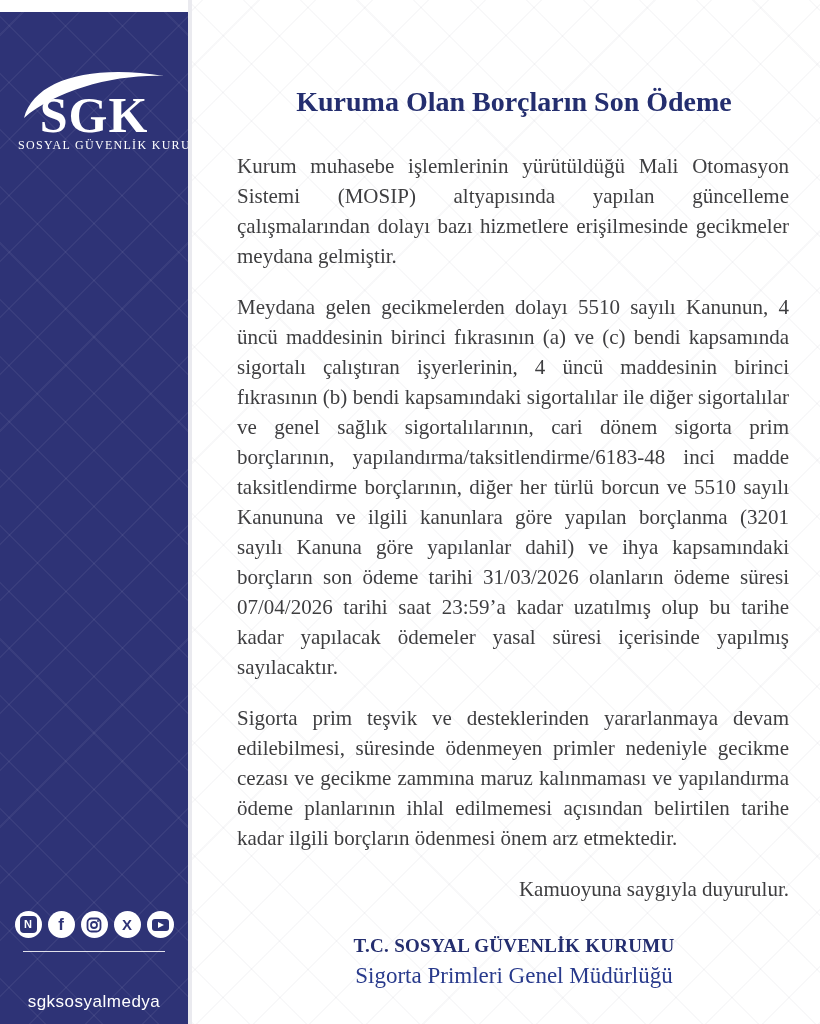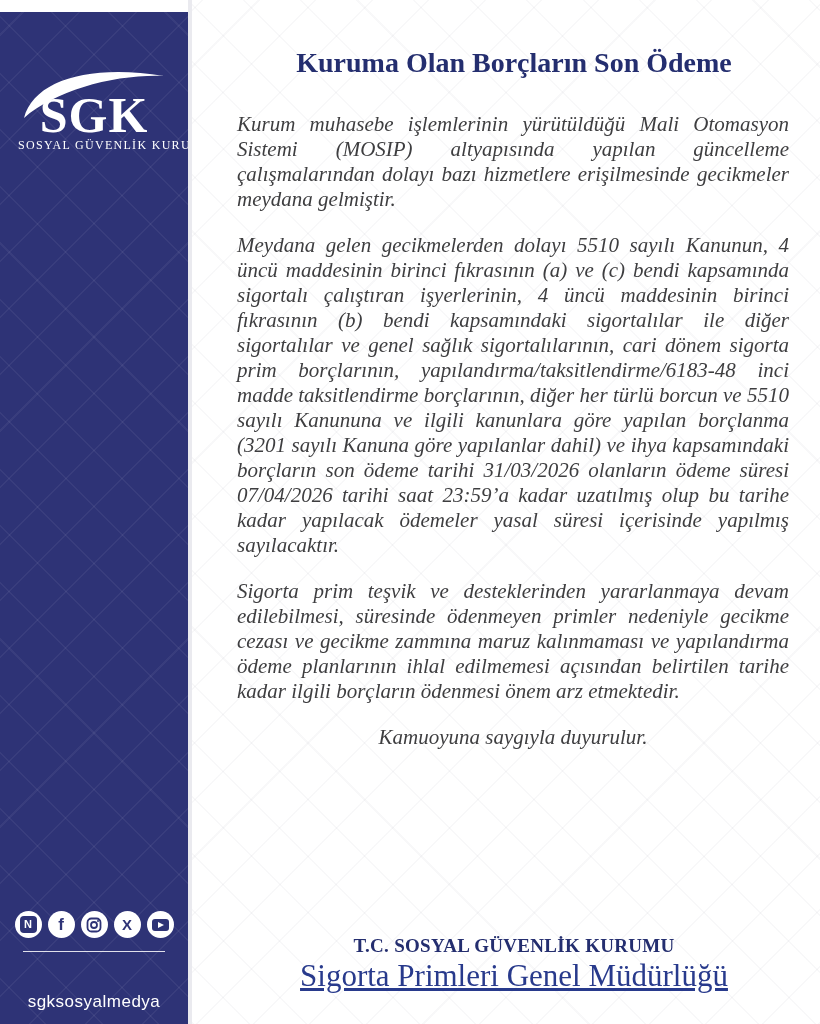--- a/index.html
+++ b/index.html
@@ -52,33 +52,33 @@
   
   .content {
     position: absolute; left: 188px; top: 0; right: 0; bottom: 0; box-sizing: border-box;
     border-left: 4px solid #eaeaef;
     background:
       repeating-linear-gradient(45deg, rgba(120,120,140,.05) 0 1.5px, transparent 1.5px 40px),
       repeating-linear-gradient(-45deg, rgba(120,120,140,.05) 0 1.5px, transparent 1.5px 40px),
       #ffffff;
   }
   .title {
-    margin: 43px 28px 0 44px; text-align: center;
+    margin: 82px 28px 0 44px; text-align: center;
     font-weight: 700; font-size: 28px; line-height: 39px; color: #242e6f;
   }
   .title div { white-space: nowrap; }
   .body-text { margin: 30px 31px 0 45px; }
   .body-text p {
     margin: 0 0 21px 0; text-align: justify;
-    font-size: 21px; line-height: 25px; color: #3e3e40; font-style: italic;
+    font-size: 21px; line-height: 30px; color: #3e3e40;
   }
-  .body-text p.last { text-align: center; }
+  .body-text p.last { text-align: right; }
   .footer { position: absolute; bottom: 34px; left: 44px; right: 28px; text-align: center; }
   .footer-org { font-weight: 700; font-size: 19px; line-height: 32px; color: #242e6f; letter-spacing: .3px; }
-  .footer-dept { font-size: 31px; line-height: 28px; color: #283a8c; text-decoration: underline; }
+  .footer-dept { font-size: 23px; line-height: 28px; color: #283a8c; }
 </style>
 </head>
 <body>
 
 <aside class="sidebar">
   <div class="logo-wrap">
     <svg class="swoosh" width="152" height="58" viewBox="0 0 152 58">
       <path d="M6 52 C16 14 72 -2 146 10 C98 8 38 24 6 52 Z" fill="#ffffff"></path>
     </svg>
     <div class="logo-sgk">SGK</div>

